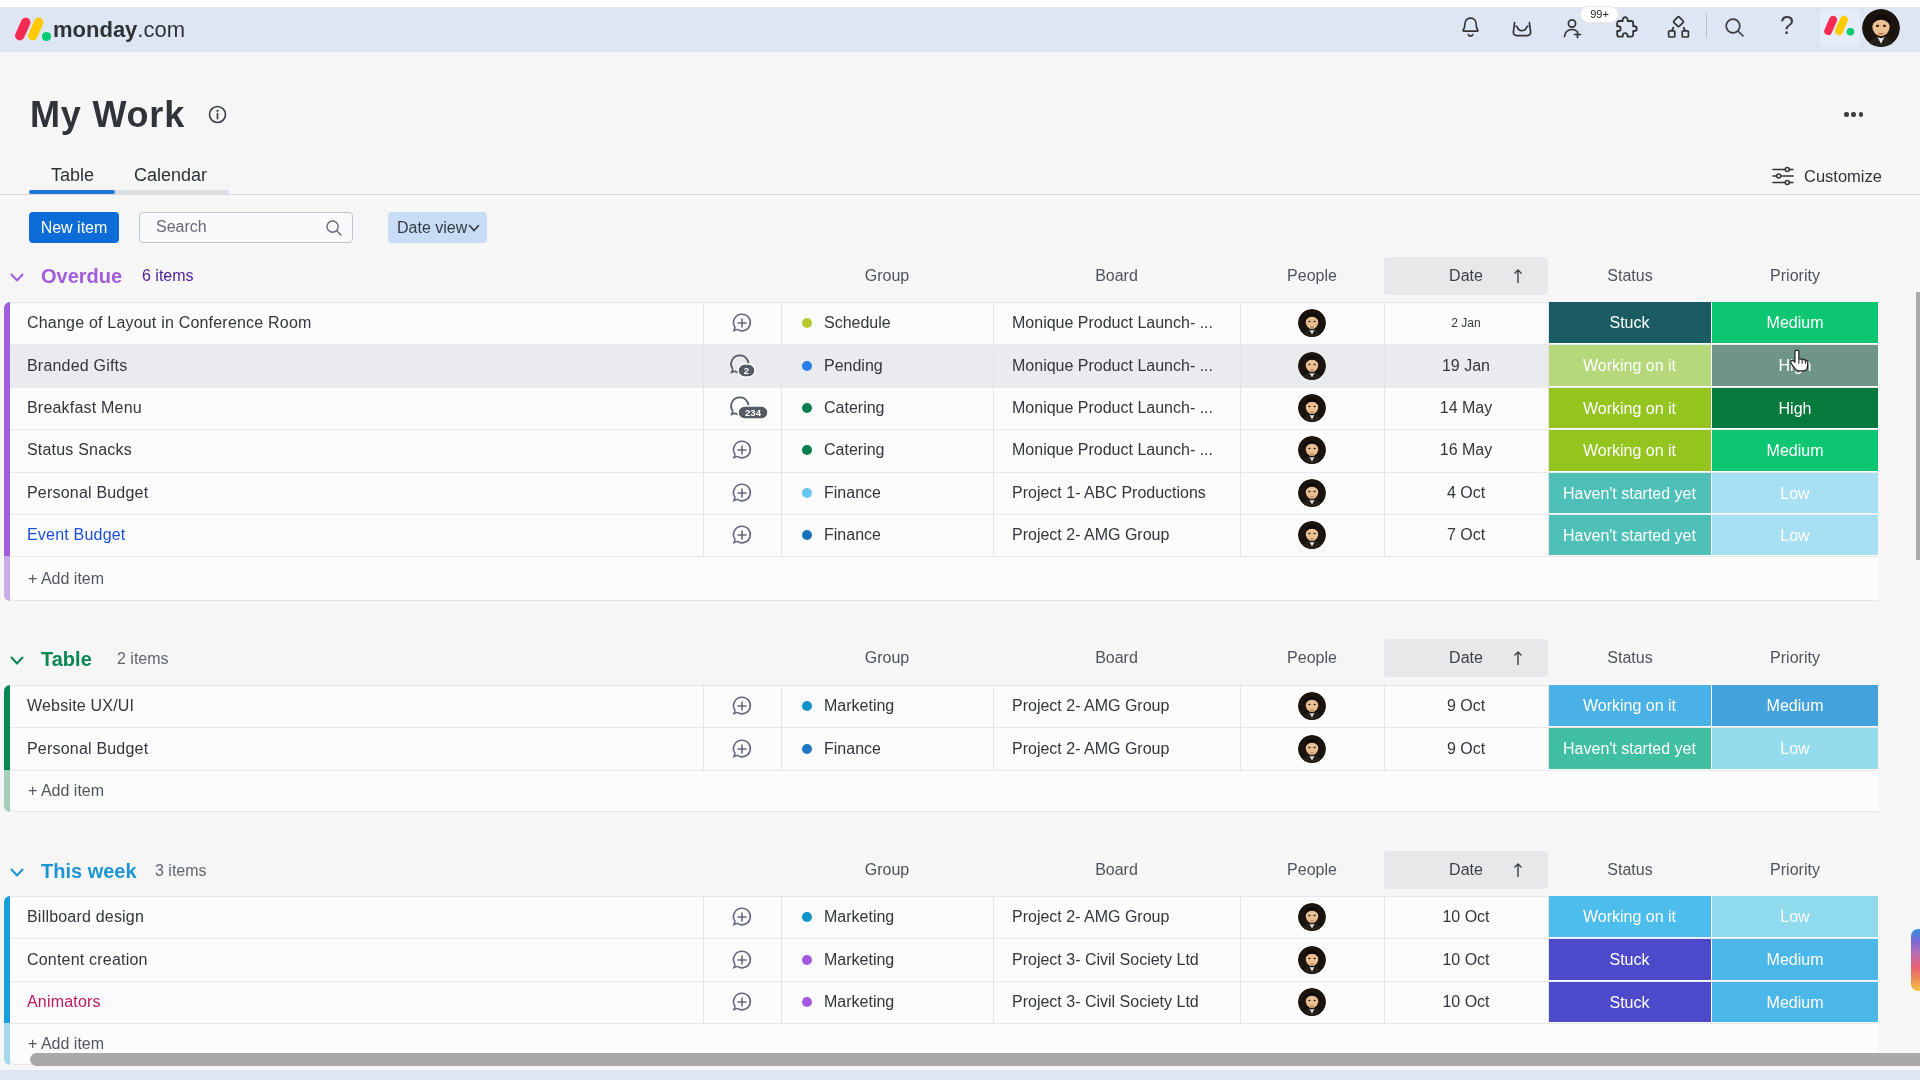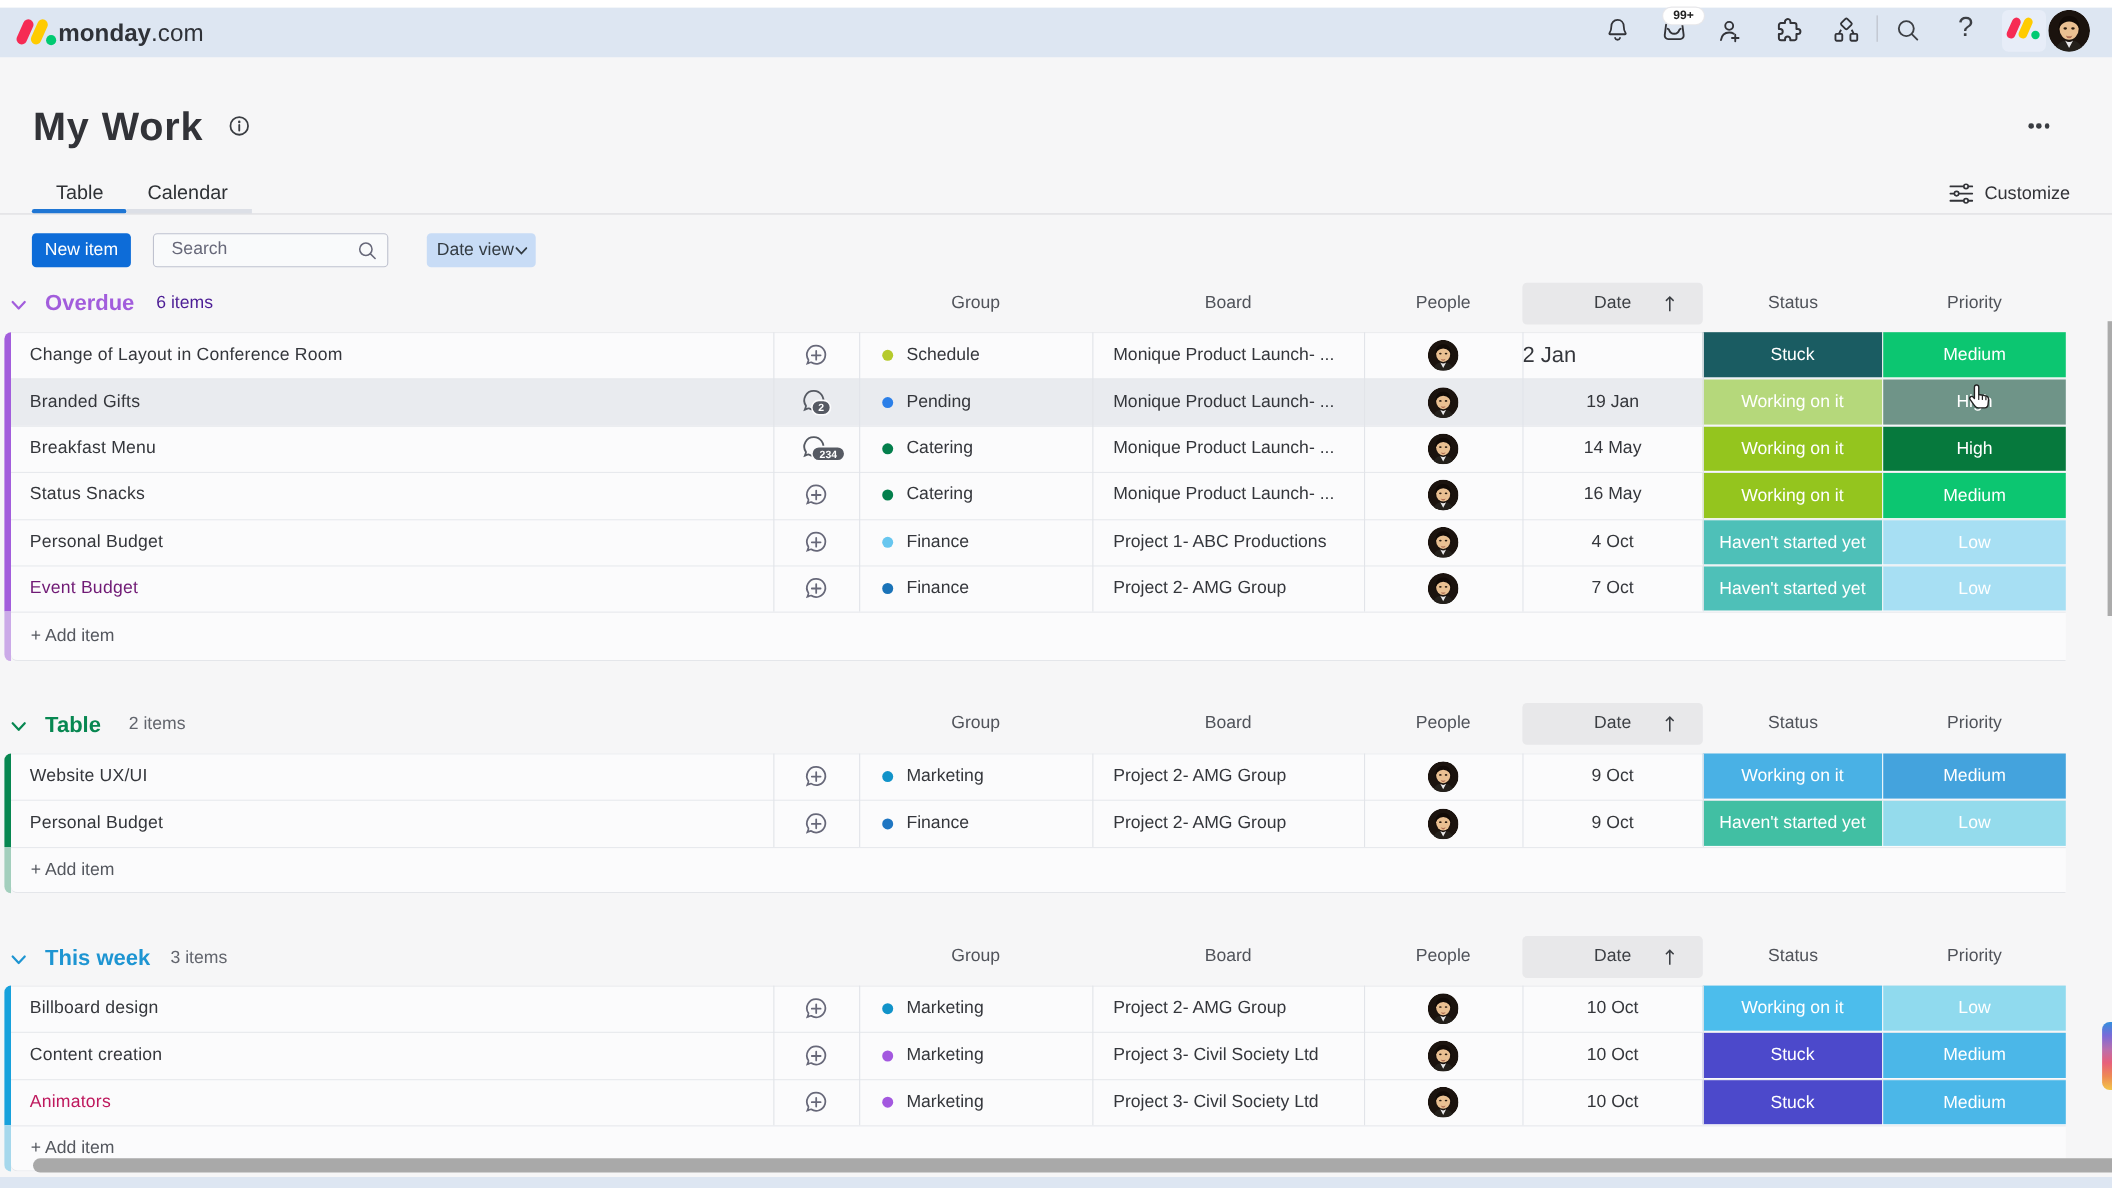--- a/index.html
+++ b/index.html
@@ -13,21 +13,21 @@
 <div style="position:absolute;left:53px;top:17px;font-size:22px;color:#2f3238"><span style="font-weight:700">monday</span><span>.com</span></div>
 
 <svg style="position:absolute;left:1459px;top:15px" width="23" height="25" viewBox="0 0 24 26" fill="none">
  <path d="M12 3.2c-3.6 0-5.9 2.7-5.9 6.3 0 3-.7 4.8-1.7 6.1-.4 .5-.1 1.2 .6 1.2h14c.7 0 1-.7 .6-1.2-1-1.3-1.7-3.1-1.7-6.1 0-3.6-2.3-6.3-5.9-6.3z" stroke="#323338" stroke-width="1.7" stroke-linejoin="round"></path>
  <path d="M9.7 20.3a2.4 2.4 0 0 0 4.6 0" stroke="#323338" stroke-width="1.7" stroke-linecap="round"></path>
 </svg>
 <svg style="position:absolute;left:1509px;top:15px" width="26" height="26" viewBox="0 0 26 26" fill="none">
  <path d="M5.6 7.5 L4.4 17 a3.2 3.2 0 0 0 3.2 3.6 h10.8 a3.2 3.2 0 0 0 3.2-3.6 L20.4 7.5" stroke="#323338" stroke-width="1.7" fill="none" stroke-linecap="round"></path>
  <path d="M7.1 11.2 q.9 .3 1.3 1 a4.8 4.8 0 0 0 9.2 0 q.4-.7 1.3-1" stroke="#323338" stroke-width="1.7" fill="none" stroke-linecap="round"></path>
 </svg>
-<div style="position:absolute;left:1512px;top:7px;width:37px;height:15px;background:#fff;border-radius:8px;box-shadow:0 0 0 1px #e7e7ea;text-align:center;font-size:11px;font-weight:bold;color:#222;line-height:15px">99+</div>
+<div style="position:absolute;left:1581px;top:7px;width:37px;height:15px;background:#fff;border-radius:8px;box-shadow:0 0 0 1px #e7e7ea;text-align:center;font-size:11px;font-weight:normal;color:#222;line-height:15px">99+</div>
 <svg style="position:absolute;left:1559px;top:15px" width="26" height="26" viewBox="0 0 26 26" fill="none">
  <circle cx="13" cy="8.5" r="3.6" stroke="#323338" stroke-width="1.7"></circle>
  <path d="M5.5 21.5 Q6.5 14.5 13 14.5 q2.5 0 4.2 1.2" stroke="#323338" stroke-width="1.7" fill="none" stroke-linecap="round"></path>
  <path d="M18.5 16.5 v6 M15.5 19.5 h6" stroke="#323338" stroke-width="1.7" stroke-linecap="round"></path>
 </svg>
 <svg style="position:absolute;left:1612px;top:14px" width="27" height="27" viewBox="0 0 24 24" fill="none">
  <path d="M10.1 3.8 a2.1 2.1 0 0 1 3.8 1.3 V6.2 h3.2 A1.7 1.7 0 0 1 18.8 7.9 v3 h1.1 a2.1 2.1 0 1 1 0 4.2 h-1.1 v3.3 a1.7 1.7 0 0 1-1.7 1.7 h-3.3 v-1 a2.1 2.1 0 1 0-4.2 0 v1 H6.3 a1.7 1.7 0 0 1-1.7-1.7 v-3.3 h1 a2.1 2.1 0 1 0 0-4.2 h-1 v-3 A1.7 1.7 0 0 1 6.3 6.2 h3.2 v-1.1 c0-.5 .2-1 .6-1.3z" stroke="#323338" stroke-width="1.6" stroke-linejoin="round" fill="none"></path>
 </svg>
 <svg style="position:absolute;left:1665px;top:14px" width="27" height="27" viewBox="0 0 27 27" fill="none">
  <rect x="9.7" y="3.9" width="7.6" height="7.6" rx="1.2" stroke="#323338" stroke-width="1.7" transform="rotate(45 13.5 7.7)"></rect>
@@ -138,21 +138,21 @@
 <circle cx="20" cy="20" r="20" fill="#1b130e"></circle>
 <ellipse cx="20" cy="18" rx="9.2" ry="10.6" fill="#eac092"></ellipse>
 <path d="M9.5 23 Q9 5.8 20 5.8 Q31 5.8 30.5 23 Q29.5 11.5 20 11.2 Q10.5 11.5 9.5 23 Z" fill="#120b07"></path>
 <ellipse cx="16.3" cy="17.8" rx="1.7" ry="1.1" fill="#2c1d10"></ellipse>
 <ellipse cx="23.7" cy="17.8" rx="1.7" ry="1.1" fill="#2c1d10"></ellipse>
 <path d="M16.8 24.4 Q20 26.2 23.2 24.4 Q22.2 27.2 20 27.2 Q17.8 27.2 16.8 24.4Z" fill="#b06f54"></path>
 <path d="M5.5 44 Q7 31.5 15.5 29.3 L20 31.5 L24.5 29.3 Q33 31.5 34.5 44 Z" fill="#24201b"></path>
 <path d="M16.2 29.3 L20 36.5 L23.8 29.3 Q20 32.2 16.2 29.3Z" fill="#e9e9ea"></path>
 </g>
   </svg>
-<div style="position:absolute;left:1384px;top:313.2px;width:164px;text-align:left;font-size:20px;color:#34363b;height:20px;line-height:20px">2 Jan</div>
+<div style="position:absolute;left:1384px;top:313.2px;width:164px;text-align:center;font-size:12px;color:#34363b;height:20px;line-height:20px">2 Jan</div>
 <div style="position:absolute;left:1548px;top:302.0px;width:163px;height:41.4px;background:#1a5c62;color:#fff;font-size:16px;text-align:center;line-height:42px">Stuck</div>
 <div style="position:absolute;left:1712px;top:302.0px;width:166px;height:41.4px;background:#0cc671;color:#fff;font-size:16px;text-align:center;line-height:42px">Medium</div>
 <div style="position:absolute;left:10px;top:344.4px;width:1538px;height:42.4px;background:#e9ebef"></div>
 <div style="position:absolute;left:10px;top:344.4px;width:1868px;height:1px;background:#e7e9ed"></div>
 <div style="position:absolute;left:27px;top:355.6px;font-size:16px;letter-spacing:0.2px;color:#34363b;height:20px;line-height:20px">Branded Gifts</div>
 <svg style="position:absolute;left:727px;top:351.59999999999997px;overflow:visible" width="26" height="26" viewBox="0 0 26 26" fill="none">
 <path d="M13 3.4a8.6 8.6 0 1 1-4.8 15.8c-.3-.2-2.2 .6-3.5 1.1 .5-1.3 1.2-3.1 1-3.4A8.6 8.6 0 0 1 13 3.4z" stroke="#565a63" stroke-width="1.7"></path>
 <rect x="11" y="12" width="17" height="13" rx="6.5" fill="#565a63" stroke="#fbfbfc" stroke-width="1.5"></rect>
 <text x="19.5" y="22" text-anchor="middle" font-family="Liberation Sans" font-size="9.5" font-weight="bold" fill="#fff">2</text>
   </svg>
@@ -261,21 +261,21 @@
 <ellipse cx="23.7" cy="17.8" rx="1.7" ry="1.1" fill="#2c1d10"></ellipse>
 <path d="M16.8 24.4 Q20 26.2 23.2 24.4 Q22.2 27.2 20 27.2 Q17.8 27.2 16.8 24.4Z" fill="#b06f54"></path>
 <path d="M5.5 44 Q7 31.5 15.5 29.3 L20 31.5 L24.5 29.3 Q33 31.5 34.5 44 Z" fill="#24201b"></path>
 <path d="M16.2 29.3 L20 36.5 L23.8 29.3 Q20 32.2 16.2 29.3Z" fill="#e9e9ea"></path>
 </g>
   </svg>
 <div style="position:absolute;left:1384px;top:482.8px;width:164px;text-align:center;font-size:16px;color:#34363b;height:20px;line-height:20px">4 Oct</div>
 <div style="position:absolute;left:1548px;top:472.6px;width:163px;height:40.4px;background:#4ec0b8;color:#fff;font-size:16px;text-align:center;line-height:41px">Haven't started yet</div>
 <div style="position:absolute;left:1712px;top:472.6px;width:166px;height:40.4px;background:#a7dff3;color:#fff;font-size:16px;text-align:center;line-height:41px">Low</div>
 <div style="position:absolute;left:10px;top:514.0px;width:1868px;height:1px;background:#e7e9ed"></div>
-<div style="position:absolute;left:27px;top:525.2px;font-size:16px;letter-spacing:0.2px;color:#701a75;height:20px;line-height:20px">Event Budget</div>
+<div style="position:absolute;left:27px;top:525.2px;font-size:16px;letter-spacing:0.2px;color:#1d4ed8;height:20px;line-height:20px">Event Budget</div>
 <svg style="position:absolute;left:730px;top:523.2px" width="24" height="24" viewBox="0 0 24 24" fill="none">
 <path d="M12 3.2a8.3 8.3 0 1 1-4.6 15.2c-.3-.2-2.1 .6-3.4 1.1 .5-1.3 1.2-3 1-3.3A8.3 8.3 0 0 1 12 3.2z" stroke="#676879" stroke-width="1.6"></path>
 <path d="M12 8v8M8 12h8" stroke="#676879" stroke-width="1.6" stroke-linecap="round"></path>
   </svg>
 <div style="position:absolute;left:802px;top:530.2px;width:10px;height:10px;border-radius:50%;background:#1a73b8"></div>
 <div style="position:absolute;left:824px;top:525.2px;font-size:16px;color:#34363b;height:20px;line-height:20px">Finance</div>
 <div style="position:absolute;left:1012px;top:525.2px;font-size:16px;color:#34363b;height:20px;line-height:20px">Project 2- AMG Group</div>
 <svg style="position:absolute;left:1298px;top:521.2px" width="28" height="28" viewBox="0 0 40 40">
 <defs>
       <clipPath id="c1312535.2">

